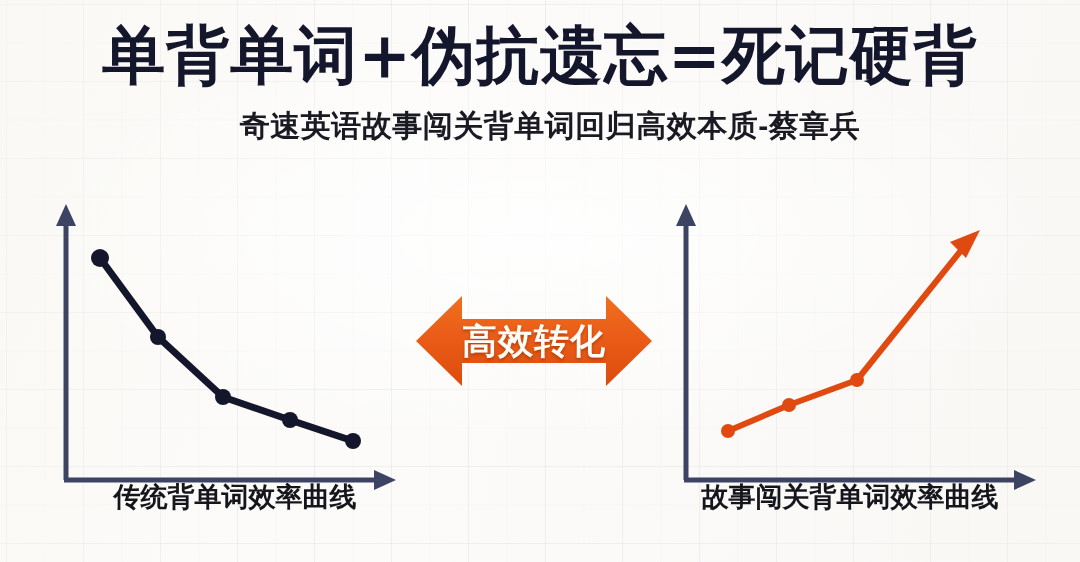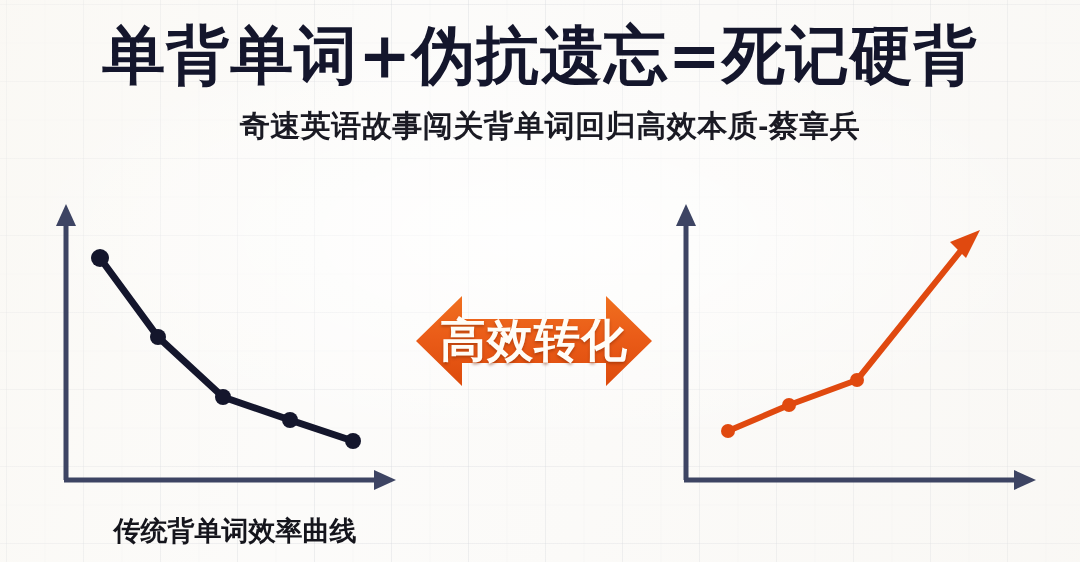--- a/index.html
+++ b/index.html
@@ -77,21 +77,21 @@
     position: absolute;
     left: 0;
     top: 0;
     width: 360px;
     height: 300px;
     overflow: visible;
   }
 
   .chart-caption {
     position: absolute;
-    top: 514px;
+    top: 480px;
     width: 360px;
     text-align: center;
     font-family: "Liberation Sans", "DejaVu Sans", sans-serif;
     font-weight: 700;
     font-size: 27px;
     line-height: 34px;
     color: #15151c;
     white-space: nowrap;
   }
   #caption-left  { left: 55px; }
@@ -115,21 +115,21 @@
     position: absolute;
     left: 0;
     top: 0;
     width: 240px;
     height: 98px;
     display: flex;
     align-items: center;
     justify-content: center;
     font-family: "Liberation Sans", "DejaVu Sans", sans-serif;
     font-weight: 700;
-    font-size: 46px;
+    font-size: 35px;
     letter-spacing: 1px;
     color: #fffdf7;
     text-shadow: 0 2px 3px rgba(120,35,0,0.45);
     white-space: nowrap;
     pointer-events: none;
   }
 </style>
 </head>
 <body>
 
@@ -200,14 +200,15 @@
       <polygon points="320,34 290,46 306,62" fill="#e0490f"></polygon>
 
       <g fill="#e0490f">
         <circle cx="68" cy="235" r="7"></circle>
         <circle cx="129" cy="209" r="7"></circle>
         <circle cx="197" cy="184" r="7"></circle>
       </g>
     </svg>
   </div>
 
+  <div class="chart-caption" id="caption-right">故事闯关背单词效率曲线</div>
 
 </div>
 
 </body></html>

